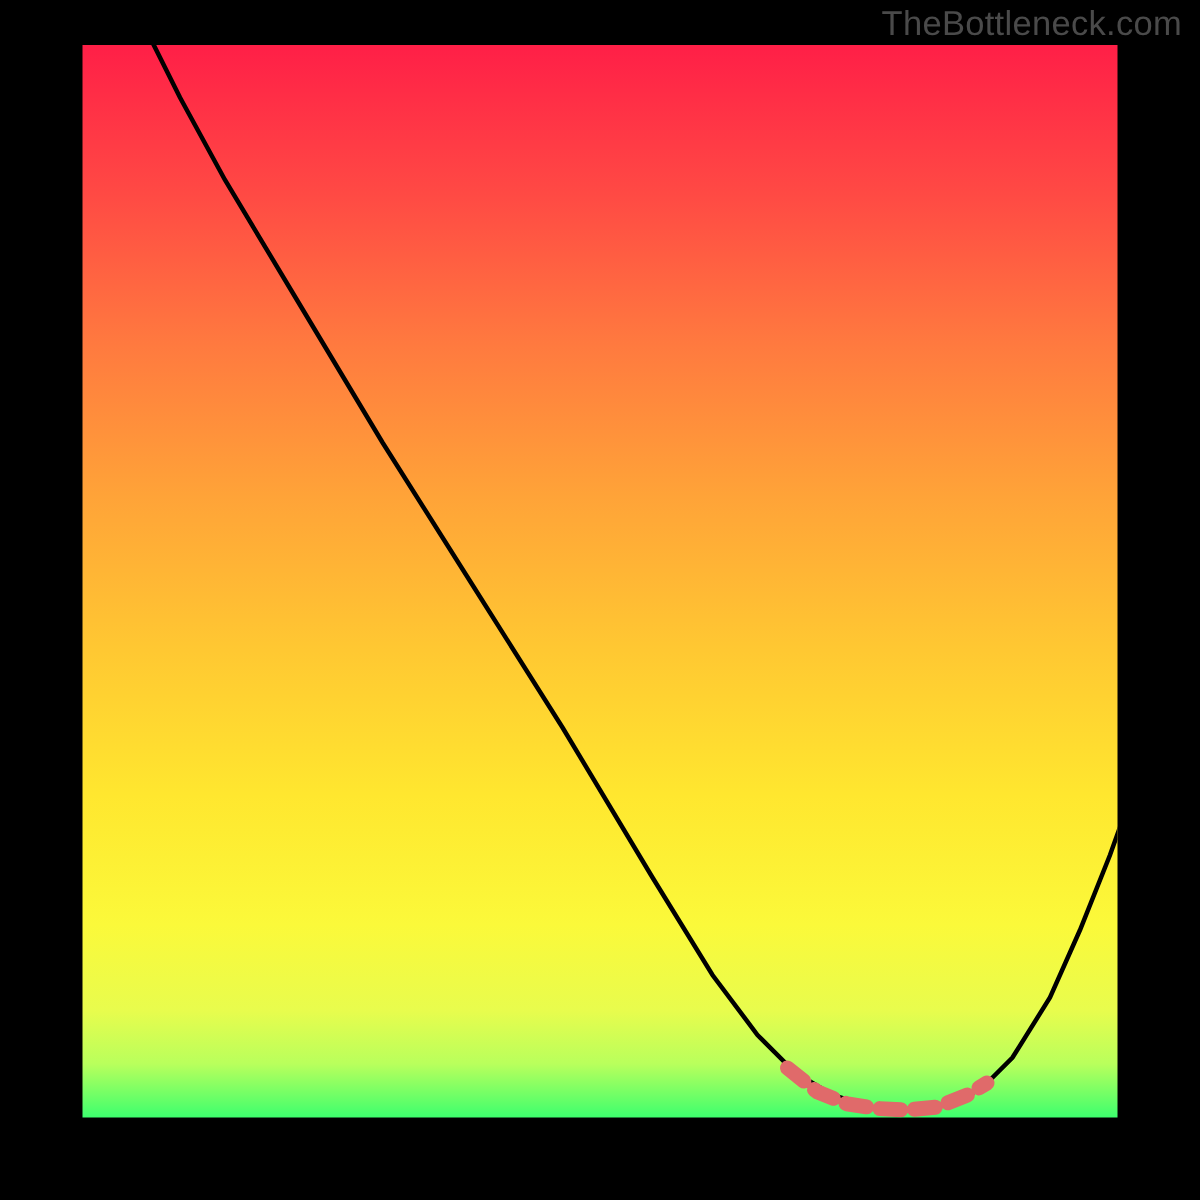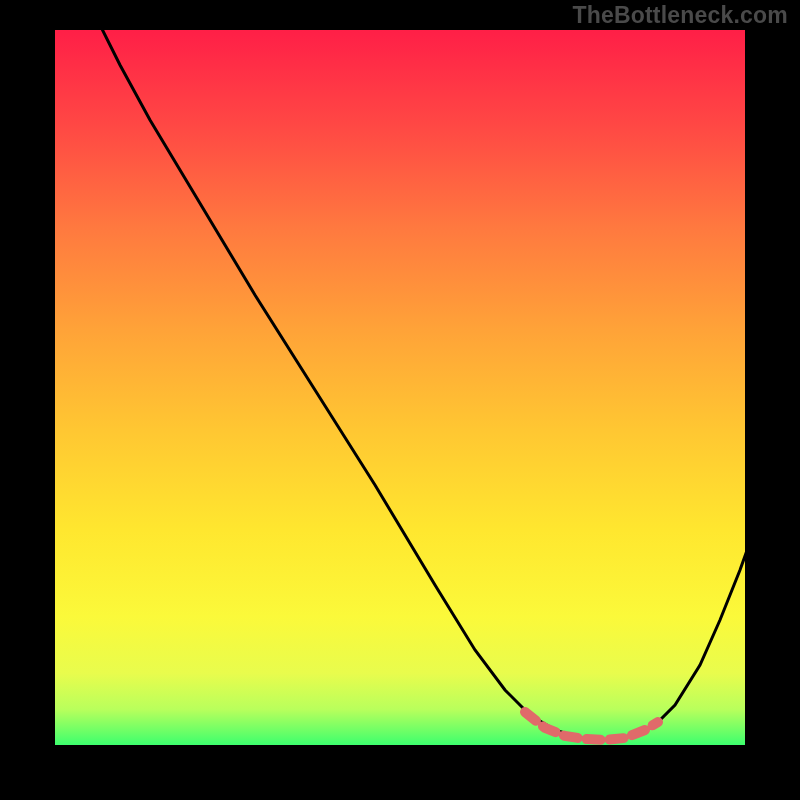--- a/index.html
+++ b/index.html
@@ -15,21 +15,21 @@
     position: relative;
     width: 800px;
     height: 800px;
   }
   .watermark {
     position: absolute;
     top: 2px;
     right: 12px;
     color: #4a4a4a;
     font-size: 23px;
-    font-weight: bold;
+    font-weight: normal;
     letter-spacing: 0.2px;
   }
   .plot-area {
     position: absolute;
     left: 55px;
     top: 30px;
     width: 690px;
     height: 715px;
   }
   .gradient-fill {

